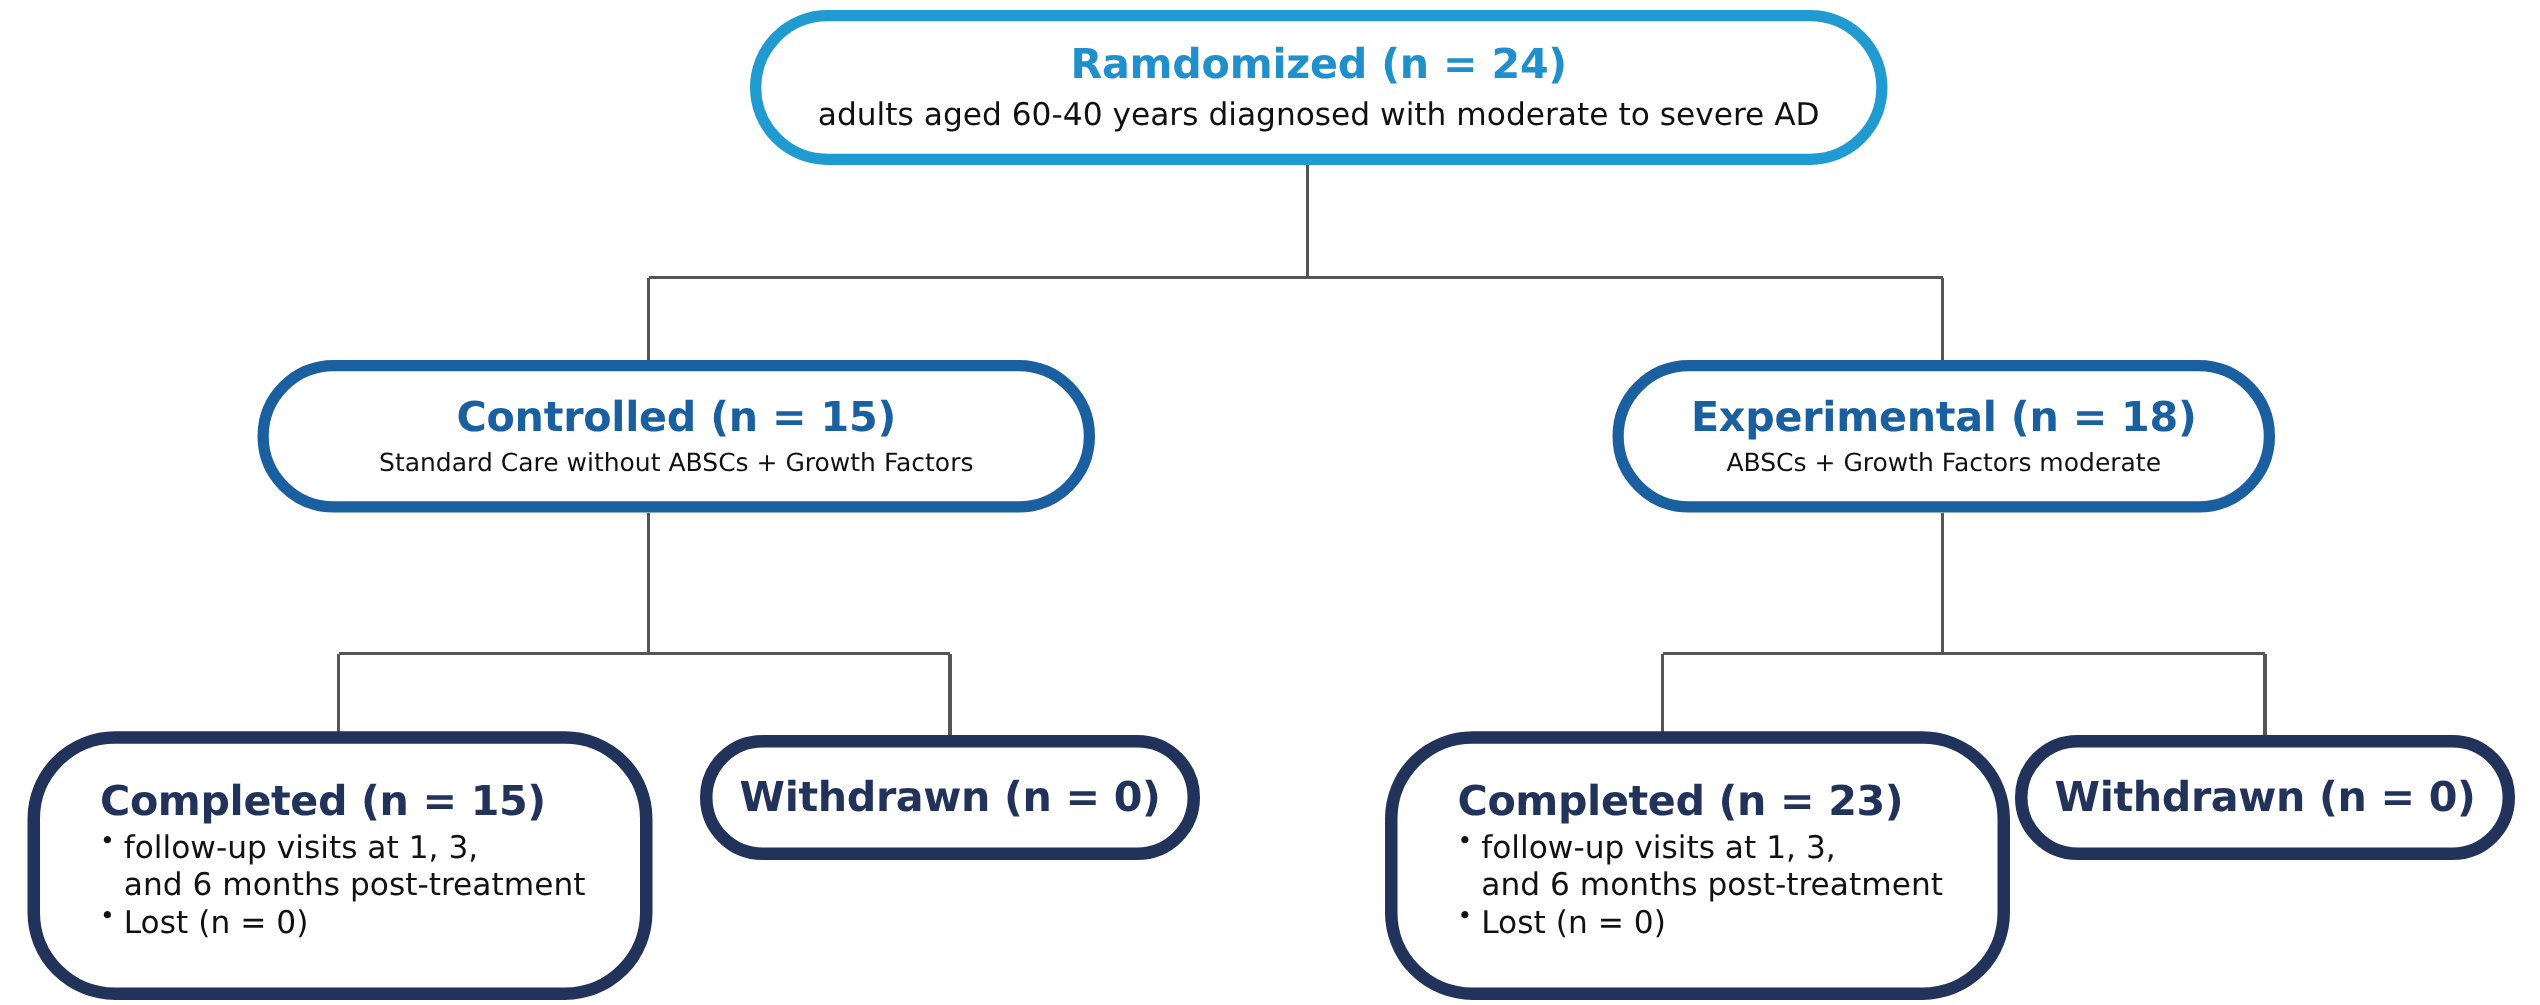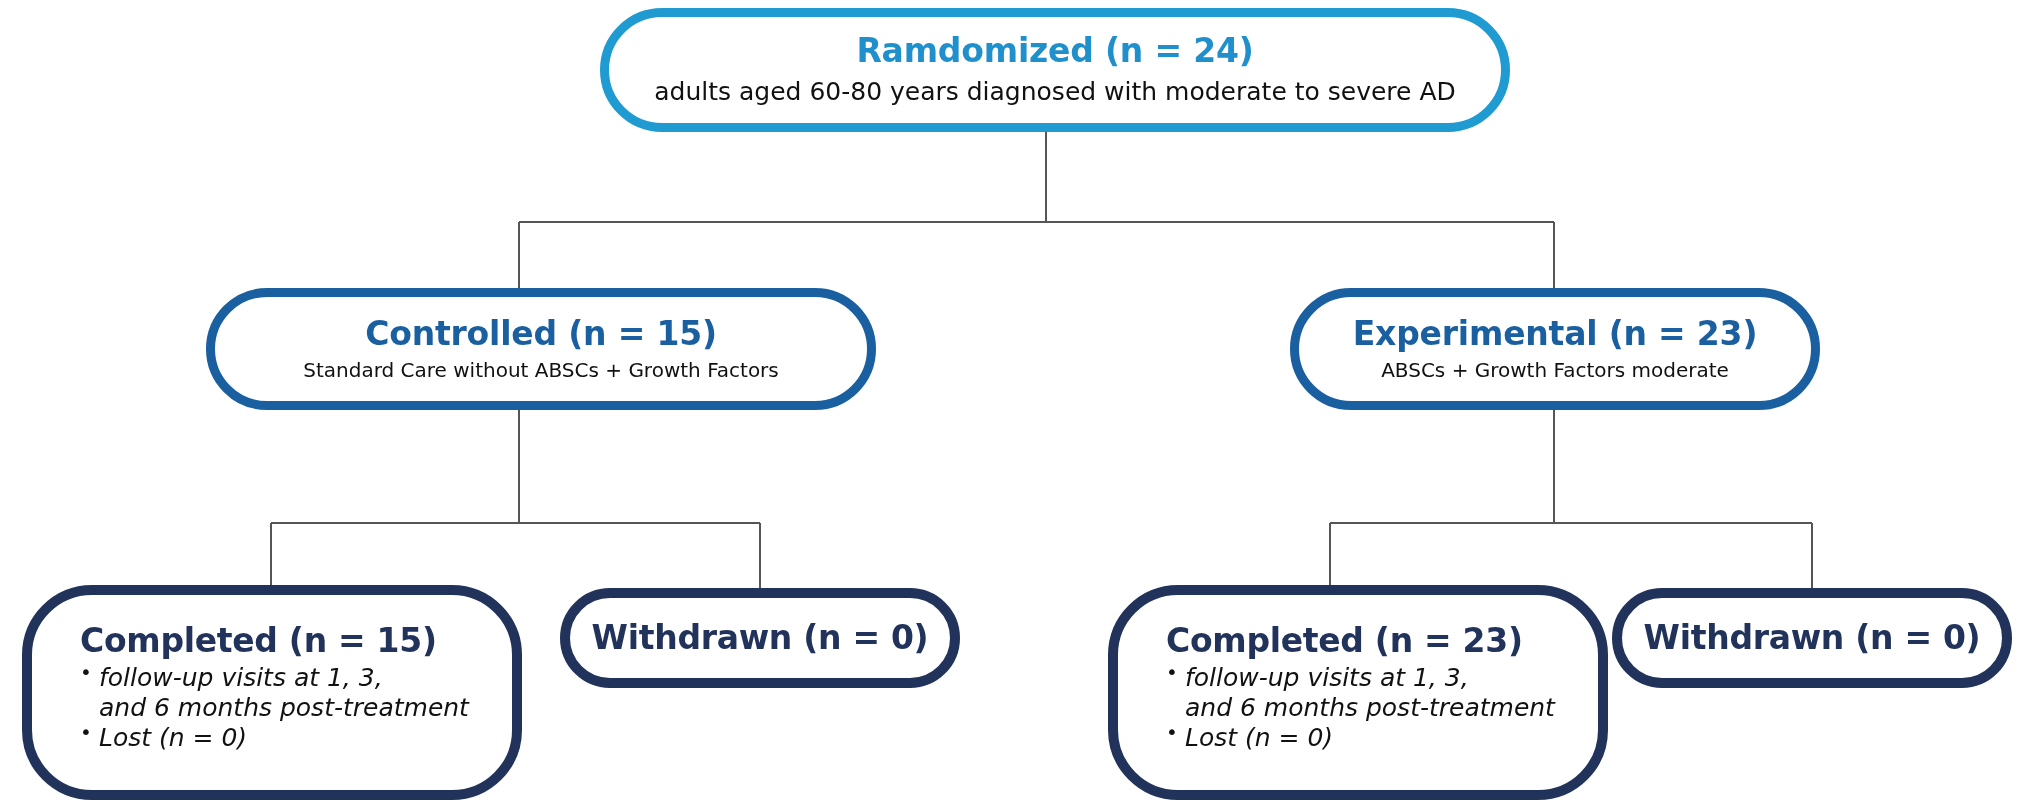--- a/index.html
+++ b/index.html
@@ -114,21 +114,20 @@
   .node-completed.right { left: 1108px; }
   .node-completed .title {
     align-self: flex-start;
     text-align: left;
   }
   .node-completed ul.bullets {
     list-style: none;
     margin: 4px 0 0 0;
     padding: 0;
     text-align: left;
-    font-style: italic;
   }
   .node-completed ul.bullets li {
     color: #111111;
     font-size: 25px;
     line-height: 1.18;
     position: relative;
     padding-left: 19px;
     margin-bottom: 1px;
     white-space: pre-line;
   }
@@ -178,30 +177,30 @@
       <line x1="1554" y1="410" x2="1554" y2="523"></line>
 
       <line x1="1330" y1="523" x2="1812" y2="523"></line>
       <line x1="1330" y1="523" x2="1330" y2="588"></line>
       <line x1="1812" y1="523" x2="1812" y2="588"></line>
     </g>
   </svg>
 
   <div class="node node-top">
     <div class="title">Ramdomized (n = 24)</div>
-    <div class="sub">adults aged 60-80 years diagnosed with moderate to severe AD</div>
+    <div class="sub">adults aged 60-40 years diagnosed with moderate to severe AD</div>
   </div>
 
   <div class="node node-arm left">
     <div class="title">Controlled (n = 15)</div>
     <div class="sub">Standard Care without ABSCs + Growth Factors</div>
   </div>
 
   <div class="node node-arm right">
-    <div class="title">Experimental (n = 23)</div>
+    <div class="title">Experimental (n = 18)</div>
     <div class="sub">ABSCs + Growth Factors moderate</div>
   </div>
 
   <div class="node node-out node-completed left">
     <div class="title">Completed (n = 15)</div>
     <ul class="bullets">
       <li>follow-up visits at 1, 3,
 and 6 months post-treatment</li>
       <li>Lost (n = 0)</li>
     </ul>

